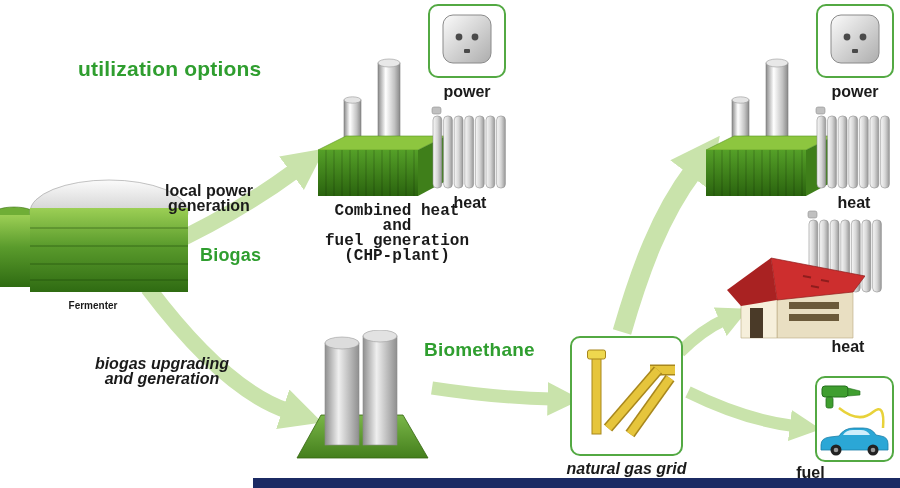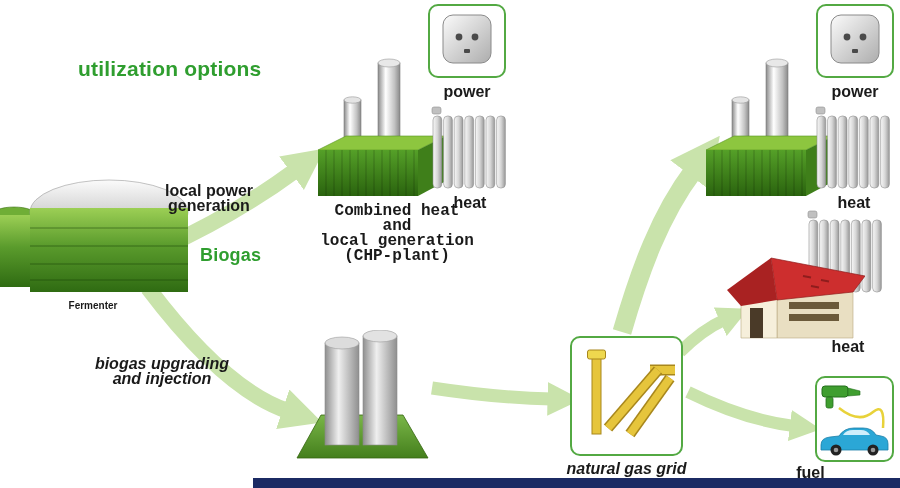--- a/index.html
+++ b/index.html
@@ -99,46 +99,47 @@
     <path d="M158,250 Q235,215 296,170" fill="none" stroke="#c9e3ab" stroke-width="16" marker-end="url(#ah)"></path>
     <path d="M148,288 Q225,390 288,411" fill="none" stroke="#c9e3ab" stroke-width="16" marker-end="url(#ah)"></path>
     <path d="M432,388 Q498,398 552,399" fill="none" stroke="#c9e3ab" stroke-width="13" marker-end="url(#ah)"></path>
     <path d="M622,332 C640,270 660,215 694,170" fill="none" stroke="#c9e3ab" stroke-width="19" marker-end="url(#ah)"></path>
     <path d="M680,352 Q702,330 724,320" fill="none" stroke="#c9e3ab" stroke-width="12" marker-end="url(#ah)"></path>
     <path d="M688,392 Q745,420 794,426" fill="none" stroke="#c9e3ab" stroke-width="12" marker-end="url(#ah)"></path>
   </svg>
 
   <div class="green-head" style="left:78px;top:12px;font-size:21px;margin-top:45px;">utilization options</div>
   <div class="green-head" style="left:200px;top:245px;font-size:18px;">Biogas</div>
+  <div class="green-head" style="left:424px;top:339px;font-size:19px;">Biomethane</div>
 
   <div class="icon-wrap" style="left:0;top:172px;">
     <svg width="195" height="125" viewBox="0 0 195 125">
       <ellipse cx="14" cy="43" rx="22" ry="8" fill="#6fae36" stroke="#3f7317" stroke-width="0.6"></ellipse>
       <rect x="-8" y="43" width="44" height="72" fill="url(#gradTank)"></rect>
       <ellipse cx="109" cy="40" rx="79" ry="32" fill="url(#gradDome)" stroke="#9a9a9a" stroke-width="0.6"></ellipse>
       <rect x="30" y="36" width="158" height="84" fill="url(#gradTank)"></rect>
       <path d="M30,56 H188 M30,74 H188 M30,92 H188 M30,108 H188" stroke="rgba(20,60,5,0.25)" stroke-width="2"></path>
     </svg>
   </div>
   <div class="lbl" style="left:23px;top:298px;width:140px;font-weight:600;font-size:10px;">Fermenter</div>
 
   <div class="lbl" style="left:128px;top:139px;width:162px;margin-top:44px;">local power generation</div>
   <div class="lbl" style="left:82px;top:356px;width:160px;font-style:italic;">
     <div>biogas upgrading</div>
-    <div>and injection</div>
+    <div>and generation</div>
   </div>
 
   <div class="icon-wrap" style="left:315px;top:55px;">
     <svg width="135" height="145">
         <use href="#sym-chp"></use>
       </svg>
   </div>
   <div class="lbl" style="left:317px;top:204px;width:160px;font-family:Liberation Mono, monospace;">
     <div>Combined heat and</div>
-    <div>local generation</div>
+    <div>fuel generation</div>
     <div>(CHP-plant)</div>
   </div>
 
   <div class="icon-box" style="left:428px;top:4px;width:78px;height:74px;">
     <svg width="60" height="60">
         <use href="#sym-outlet"></use>
       </svg>
   </div>
   <div class="lbl" style="left:430px;top:84px;width:74px;">power</div>
 

